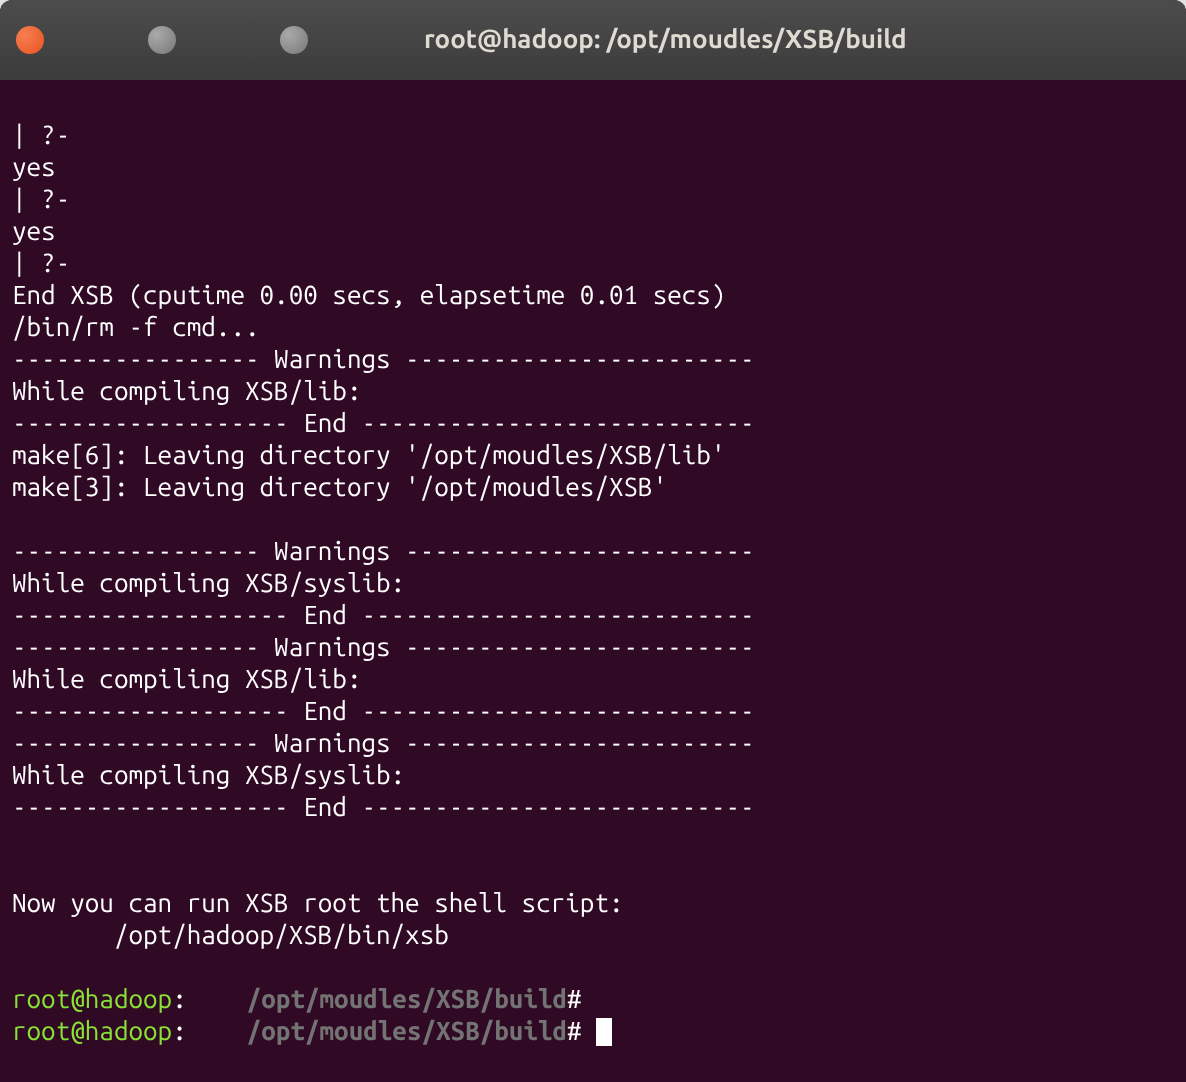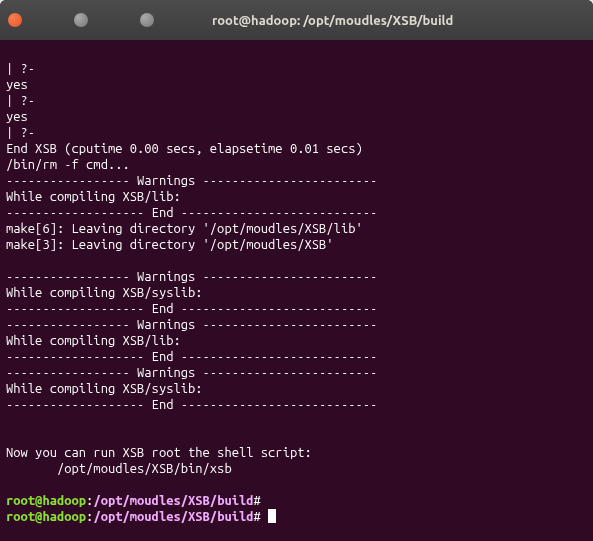--- a/index.html
+++ b/index.html
@@ -68,25 +68,26 @@
       line-height: 16px;
       white-space: pre;
       height: calc(100% - 28px);
       overflow: hidden;
     }
     .line {
       white-space: pre;
     }
     .prompt-user {
       color: #8ae234;
-      font-weight: bold;
+      font-weight: normal;
     }
     .prompt-path {
-      color: #f0abfc;
+      color: #737373;
       font-weight: bold;
+      margin-left: 30px;
     }
     .prompt-sep {
       color: #ffffff;
     }
     .cursor {
       display: inline-block;
       width: 8px;
       height: 14px;
       background: #ffffff;
       vertical-align: text-bottom;
@@ -121,18 +122,18 @@
 <span class="line">------------------- End ---------------------------</span>
 <span class="line">----------------- Warnings ------------------------</span>
 <span class="line">While compiling XSB/lib:</span>
 <span class="line">------------------- End ---------------------------</span>
 <span class="line">----------------- Warnings ------------------------</span>
 <span class="line">While compiling XSB/syslib:</span>
 <span class="line">------------------- End ---------------------------</span>
 <span class="line"></span>
 <span class="line"></span>
 <span class="line">Now you can run XSB root the shell script:</span>
-<span class="line">       /opt/moudles/XSB/bin/xsb</span>
+<span class="line">       /opt/hadoop/XSB/bin/xsb</span>
 <span class="line"></span>
 <span class="line"><span class="prompt-user">root@hadoop</span><span class="prompt-sep">:</span><span class="prompt-path">/opt/moudles/XSB/build</span><span class="prompt-sep">#</span></span>
 <span class="line"><span class="prompt-user">root@hadoop</span><span class="prompt-sep">:</span><span class="prompt-path">/opt/moudles/XSB/build</span><span class="prompt-sep">#</span> <span class="cursor"></span></span>
 </div>
 </div>
 
 </body></html>

